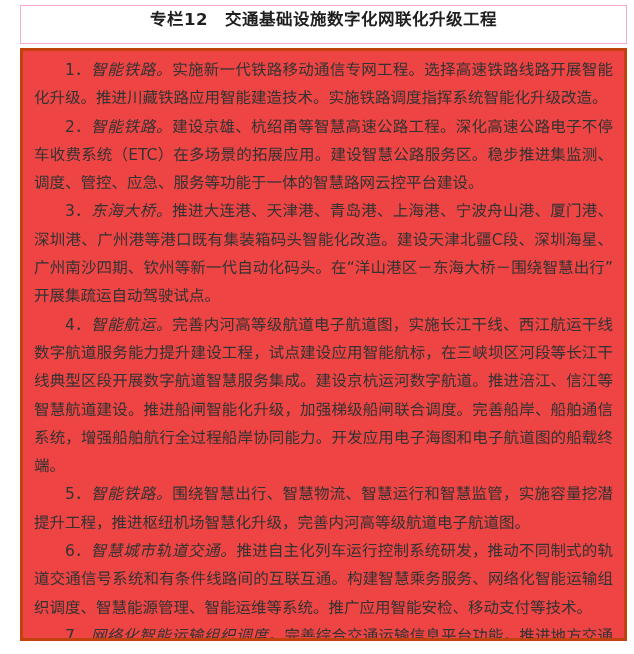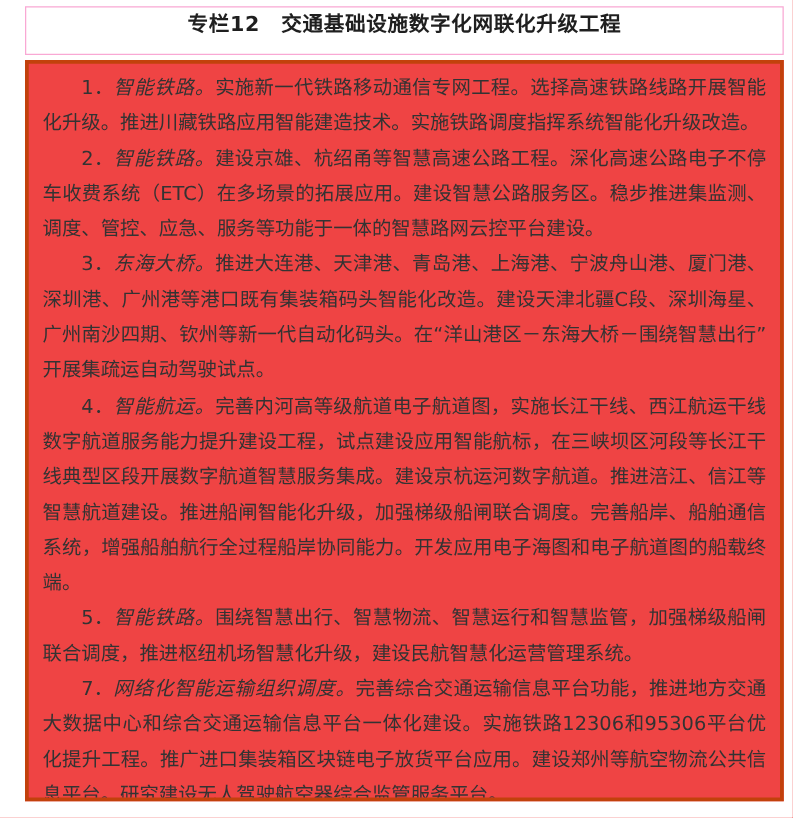--- a/index.html
+++ b/index.html
@@ -74,19 +74,20 @@
   <div class="body-box">
 
     <p class="para"><span class="num">1．</span><span class="lead">智能铁路。</span><span class="txt">实施新一代铁路移动通信专网工程。选择高速铁路线路开展智能化升级。推进川藏铁路应用智能建造技术。实施铁路调度指挥系统智能化升级改造。</span></p>
 
     <p class="para"><span class="num">2．</span><span class="lead">智能铁路。</span><span class="txt">建设京雄、杭绍甬等智慧高速公路工程。深化高速公路电子不停车收费系统（ETC）在多场景的拓展应用。建设智慧公路服务区。稳步推进集监测、调度、管控、应急、服务等功能于一体的智慧路网云控平台建设。</span></p>
 
     <p class="para"><span class="num">3．</span><span class="lead">东海大桥。</span><span class="txt">推进大连港、天津港、青岛港、上海港、宁波舟山港、厦门港、深圳港、广州港等港口既有集装箱码头智能化改造。建设天津北疆C段、深圳海星、广州南沙四期、钦州等新一代自动化码头。在“洋山港区－东海大桥－围绕智慧出行”开展集疏运自动驾驶试点。</span></p>
 
     <p class="para"><span class="num">4．</span><span class="lead">智能航运。</span><span class="txt">完善内河高等级航道电子航道图，实施长江干线、西江航运干线数字航道服务能力提升建设工程，试点建设应用智能航标，在三峡坝区河段等长江干线典型区段开展数字航道智慧服务集成。建设京杭运河数字航道。推进涪江、信江等智慧航道建设。推进船闸智能化升级，加强梯级船闸联合调度。完善船岸、船舶通信系统，增强船舶航行全过程船岸协同能力。开发应用电子海图和电子航道图的船载终端。</span></p>
 
-    <p class="para"><span class="num">5．</span><span class="lead">智能铁路。</span><span class="txt">围绕智慧出行、智慧物流、智慧运行和智慧监管，加强梯级船闸联合调度，推进枢纽机场智慧化升级，建设民航智慧化运营管理系统。</span></p>
+    <p class="para"><span class="num">5．</span><span class="lead">智能铁路。</span><span class="txt">围绕智慧出行、智慧物流、智慧运行和智慧监管，实施容量挖潜提升工程，推进枢纽机场智慧化升级，完善内河高等级航道电子航道图。</span></p>
 
+    <p class="para"><span class="num">6．</span><span class="lead">智慧城市轨道交通。</span><span class="txt">推进自主化列车运行控制系统研发，推动不同制式的轨道交通信号系统和有条件线路间的互联互通。构建智慧乘务服务、网络化智能运输组织调度、智慧能源管理、智能运维等系统。推广应用智能安检、移动支付等技术。</span></p>
 
     <p class="para"><span class="num">7．</span><span class="lead">网络化智能运输组织调度。</span><span class="txt">完善综合交通运输信息平台功能，推进地方交通大数据中心和综合交通运输信息平台一体化建设。实施铁路12306和95306平台优化提升工程。推广进口集装箱区块链电子放货平台应用。建设郑州等航空物流公共信息平台。研究建设无人驾驶航空器综合监管服务平台。</span></p>
 
   </div>
 </div>
 
 </body></html>

